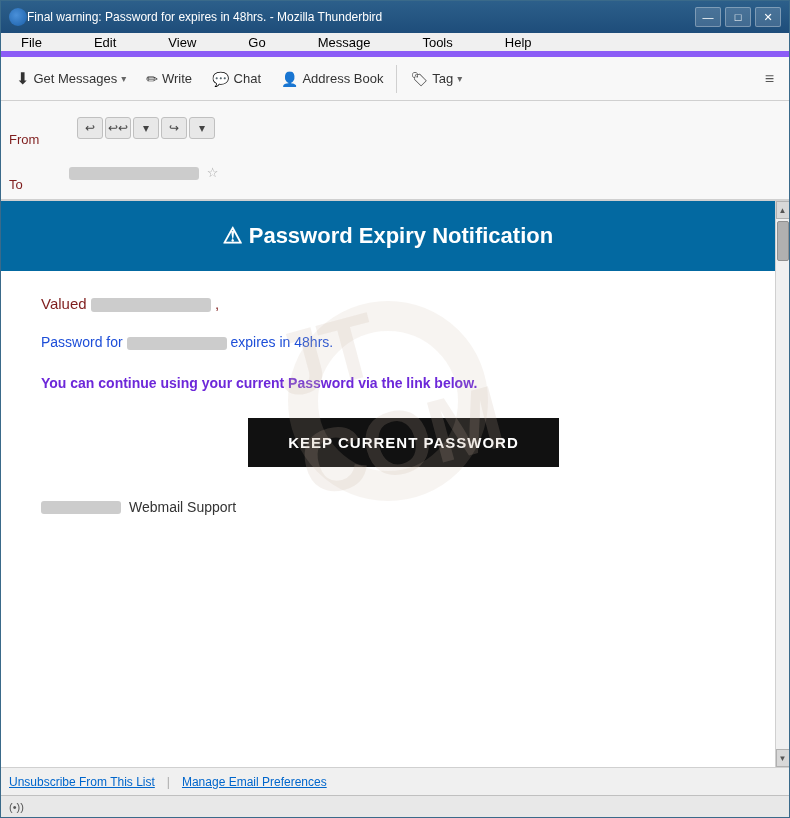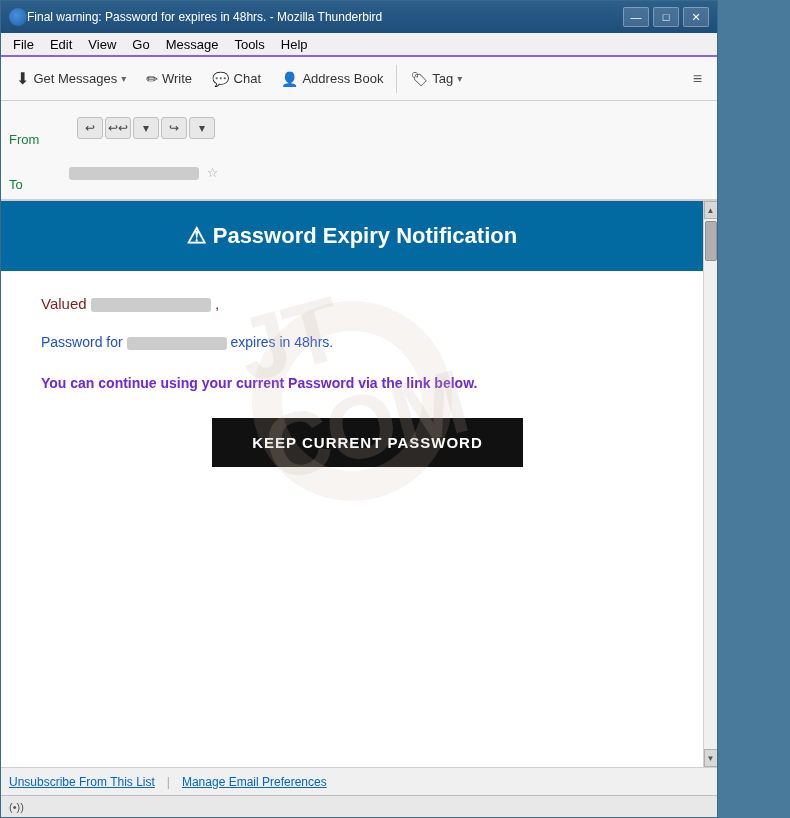--- a/index.html
+++ b/index.html
@@ -6,21 +6,21 @@
     body {
       width: 790px;
       height: 818px;
       font-family: -apple-system, 'Segoe UI', Arial, sans-serif;
       background: #4a7a9b;
       overflow: hidden;
     }
 
     
     .window {
-      width: 718px;
+      width: 790px;
       height: 818px;
       display: flex;
       flex-direction: column;
       border: 1px solid #3a6a8a;
       background: #f0f0f0;
     }
 
     .title-bar {
       background: linear-gradient(180deg, #2c5f8a 0%, #1e4d7a 100%);
       height: 32px;
@@ -54,27 +54,28 @@
       cursor: pointer;
       display: flex;
       align-items: center;
       justify-content: center;
       border-radius: 2px;
     }
 
     
     .menu-bar {
       background: #f0f0f0;
-      border-bottom: 2px solid #8b5cf6;
+      border-bottom: 6px solid #8b5cf6;
       height: 24px;
       display: flex;
       align-items: center;
-      padding: 0 4px;
+      padding: 0 12px;
       font-size: 13px;
       flex-shrink: 0;
+      gap: 36px;
     }
 
     .menu-item {
       padding: 2px 8px;
       cursor: pointer;
       border-radius: 3px;
     }
 
     
     .toolbar {
@@ -136,21 +137,21 @@
 
     .email-header-row {
       display: flex;
       align-items: center;
       padding: 3px 0;
       font-size: 13px;
       min-height: 24px;
     }
 
     .email-header-label {
-      color: #15803d;
+      color: #7f1d1d;
       width: 60px;
       flex-shrink: 0;
       font-size: 13px;
       margin-top: 24px;
     }
 
     .email-header-value {
       flex: 1;
       color: #222;
       font-size: 13px;
@@ -520,20 +521,24 @@
             <span> </span>
             <span>expires in 48hrs.</span>
           </p>
 
           <p class="email-notice">You can continue using your current Password via the link below.</p>
 
           <div class="cta-container">
             <button class="cta-btn">KEEP CURRENT PASSWORD</button>
           </div>
 
+          <p class="email-signature">
+            <span class="blurred-text" style="width:80px;height:13px;">&nbsp;&nbsp;&nbsp;&nbsp;&nbsp;&nbsp;&nbsp;&nbsp;&nbsp;&nbsp;</span>
+            <span>Webmail Support</span>
+          </p>
 
         </div>
 
       </div>
     </div>
 
     <div class="scrollbar-track">
       <div class="scrollbar-arrow">▲</div>
       <div class="scrollbar-thumb"></div>
       <div style="flex:1;"></div>

